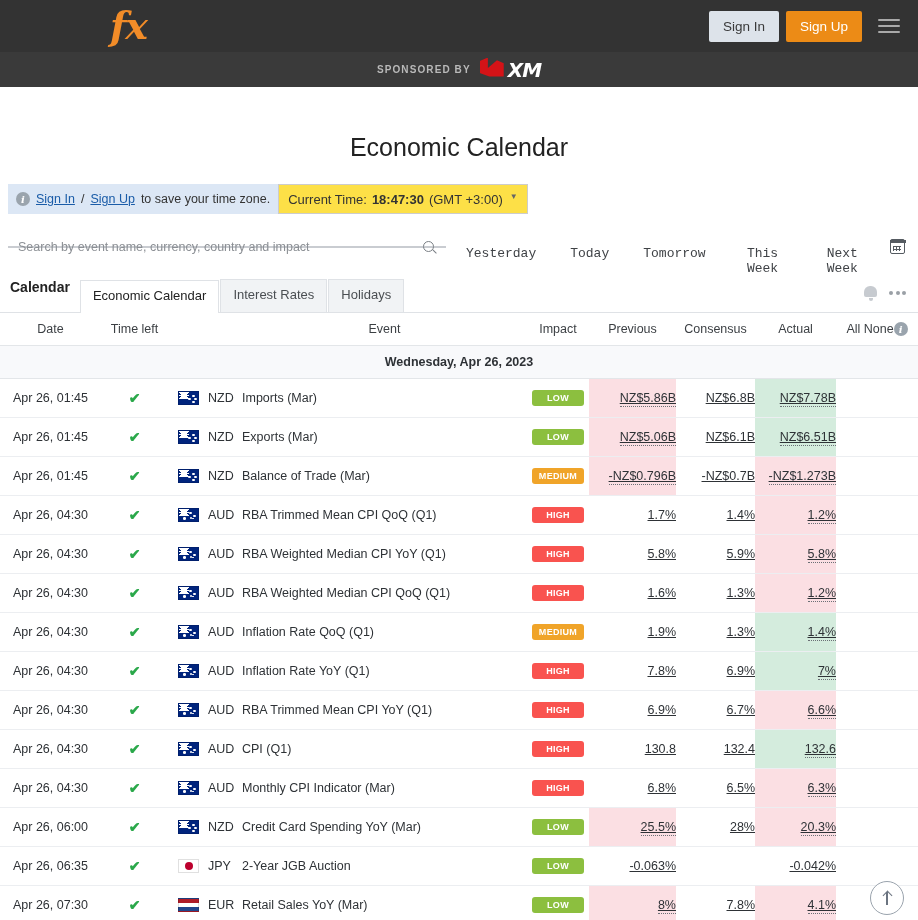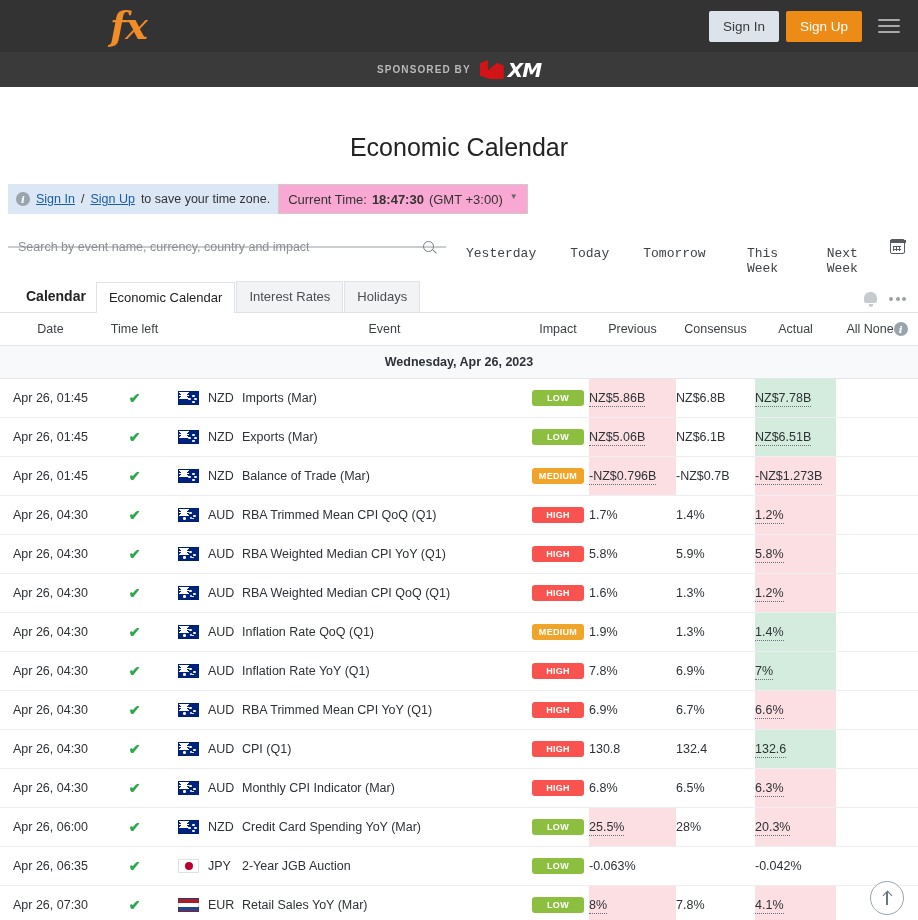--- a/index.html
+++ b/index.html
@@ -34,21 +34,21 @@
   .hamburger { margin-left: 16px; width: 22px; cursor: pointer;
                display: flex; flex-direction: column; gap: 4px; }
   .hamburger i { display: block; height: 2px; background: #a9a9a9; border-radius: 1px; }
 
   
   .sponsor {
     height: 35px; background: #3a3a3a; display: flex;
     align-items: center; justify-content: center; gap: 9px;
   }
   .sponsor-label { color: #b9b9b9; font-size: 10px; letter-spacing: 1.1px; font-weight: 600; }
-  .xm-logo { display: flex; align-items: center; gap: 4px; }
+  .xm-logo { display: flex; align-items: flex-start; gap: 4px; }
   .xm-mark {
     width: 24px; height: 19px; background: #D41317;
     clip-path: polygon(0 18%, 34% 0, 34% 55%, 72% 14%, 100% 30%, 100% 100%, 40% 100%, 0 82%);
   }
   .xm-text { color: #fff; font-size: 20px; font-weight: 800; font-style: italic;
              letter-spacing: -1px; font-family: "DejaVu Sans", sans-serif; }
 
   
   .page-title {
     text-align: center; font-size: 25px; color: #222;
@@ -62,21 +62,21 @@
     padding: 0 8px; font-size: 12.5px; color: #333;
   }
   .info-dot {
     width: 14px; height: 14px; border-radius: 50%; background: #9aa4ad;
     color: #fff; font-size: 10px; font-style: italic; font-weight: 700;
     display: flex; align-items: center; justify-content: center;
     font-family: "DejaVu Serif", serif;
   }
   .tz-notice a { color: #1a5ca8; text-decoration: underline; cursor: pointer; }
   .tz-select {
-    border: 1px solid #cccccc; background: #f9a8d4; display: flex; align-items: center;
+    border: 1px solid #cccccc; background: #fde047; display: flex; align-items: center;
     padding: 0 9px; font-size: 13px; color: #333; gap: 5px; cursor: pointer;
   }
   .tz-select .bold { font-weight: 700; }
   .caret { font-size: 8px; color: #666; margin-left: 2px; align-self: flex-start; margin-top: 7px;}
 
   
   .search-row { display: flex; gap: 0; margin-top: 16px; padding: 16px 8px; height: 31px; }
   .search-box {
     flex: 0 0 438px; border: 1px solid #c9ccd1; background: #fff;
     display: flex; align-items: center; padding: 0 9px;
@@ -103,22 +103,22 @@
   }
   .cal-icon { width: 15px; height: 15px; border: 1.6px solid #555b61; border-radius: 2px; position: relative; }
   .cal-icon::before { content:""; position:absolute; top:0; left:-1.6px; right:-1.6px; height:3.5px; background:#555b61; }
   .cal-icon::after { content:""; position:absolute; top:6px; left:2px; width:8px; height:5px;
     background-image: repeating-linear-gradient(to right,#555b61 0 1.4px,transparent 1.4px 3px),
                       repeating-linear-gradient(to bottom,#555b61 0 1.4px,transparent 1.4px 3px);
     background-size: 100% 1.4px, 1.4px 100%; background-repeat: repeat-y, repeat-x; }
 
   
   .tabs-row {
-    display: flex; align-items: flex-end; margin-top: 17px;
-    border-bottom: 1px solid #dfe2e6; height: 34px; padding-left: 24px;
+    display: flex; margin-top: 17px;
+    border-bottom: 1px solid #dfe2e6; height: 34px; padding-left: 8px;
   }
   .tab-title { font-size: 14px; font-weight: 700; color: #222; padding: 0 10px 8px 2px; }
   .tab {
     font-size: 13px; color: #4a4e52; background: #f1f3f5;
     padding: 7px 12px 8px; cursor: pointer; border: 1px solid #dfe2e6;
     border-bottom: none; margin-right: 1px;
   }
   .tab.active { background: #ffffff; color: #222; position: relative; top: 1px; }
   .tabs-right { margin-left: auto; display: flex; align-items: center; gap: 12px; padding-bottom: 6px; padding-right: 12px; }
   .bell { width: 13px; height: 15px; position: relative; cursor: pointer; }
@@ -164,21 +164,21 @@
   td.c-event { text-align: left; color: #33373b; }
   td.c-impact { text-align: center; }
   .badge {
     display: inline-block; color: #fff; font-size: 9px; font-weight: 700;
     padding: 3px 0; width: 52px; text-align: center; border-radius: 3px;
     letter-spacing: 0.3px;
   }
   .badge.low { background: #8CBF3F; }
   .badge.medium { background: #F0A429; }
   .badge.high { background: #F9534F; }
-  td.c-num { text-align: left; }
+  td.c-num { text-align: right; text-decoration: underline; }
   td.bg-red { background: #fbdfe3; }
   td.bg-green { background: #d4ecdd; }
   .dotted { border-bottom: 1px dotted #6b7076; padding-bottom: 1px; }
 
   
   .flag { width: 21px; height: 14px; display: inline-block; position: relative;
           border: 1px solid rgba(0,0,0,0.12); flex: 0 0 auto; overflow: hidden; }
   .flag-anzac { background: #00247D; }
   .flag-anzac .canton { position: absolute; left: 0; top: 0; width: 10px; height: 7px;
     background:

